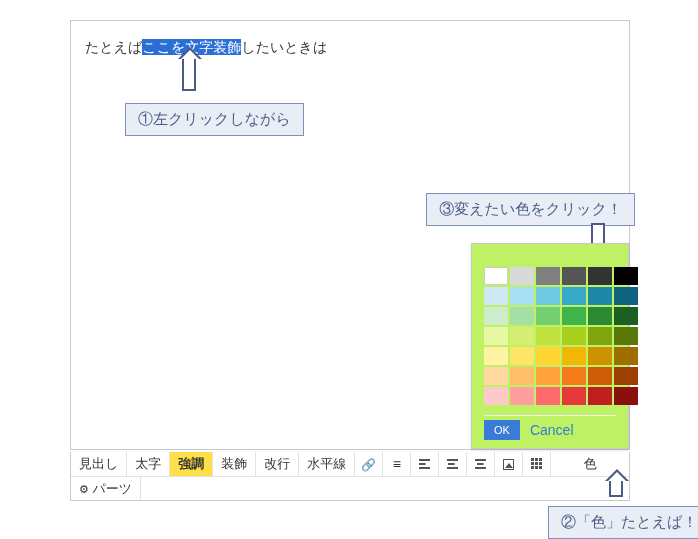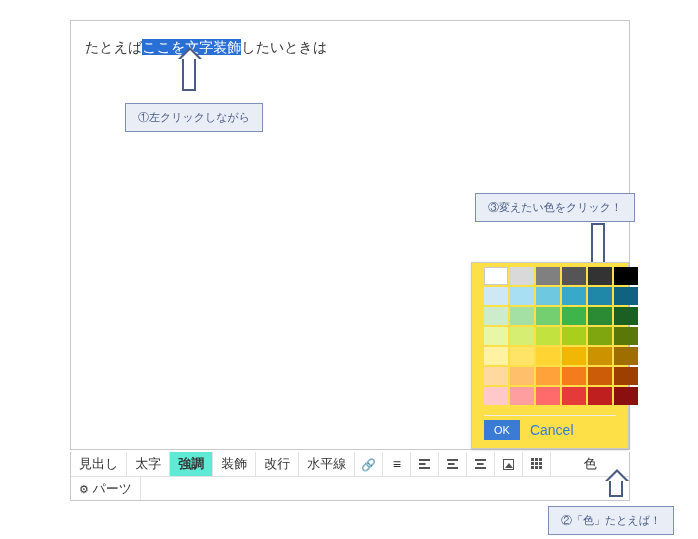--- a/index.html
+++ b/index.html
@@ -23,21 +23,21 @@
     background: #fff;
     padding: 18px 14px;
   }
   .editor-text { font-size: 14px; color: #333; }
   .sel { background: #2a6fd6; color: #fff; }
   .callout {
     position: absolute;
     background: #e9edf5;
     border: 1px solid #7d90b8;
     color: #4a5c86;
-    font-size: 11px;
+    font-size: 15px;
     text-align: center;
     padding: 6px 12px;
     white-space: nowrap;
   }
   .arrow-up {
     position: absolute;
     width: 14px;
     background: #fff;
     border: 2px solid #4a5c86;
     border-top: none;
@@ -80,23 +80,23 @@
     border-left: 9px solid transparent;
     border-right: 9px solid transparent;
     border-top: 9px solid #fff;
   }
 
   
   .picker {
     position: absolute;
     right: 0; bottom: 0;
     width: 158px;
-    background: #fde047;
+    background: #bef264;
     border: 1px solid #c9c9c9;
-    padding: 4px 12px 8px 12px;
+    padding: 23px 12px 8px 12px;
     box-shadow: 0 1px 3px rgba(0,0,0,.15);
   }
   .swatch-grid {
     display: grid;
     grid-template-columns: repeat(6, 24px);
     grid-auto-rows: 18px;
     gap: 2px;
     margin-bottom: 10px;
   }
   .swatch { width: 24px; height: 18px; cursor: pointer; }
@@ -122,21 +122,21 @@
     display: flex; align-items: center; justify-content: center;
     padding: 0 8px;
     font-size: 13px;
     color: #333;
     border-right: 1px solid #e2e2e2;
     cursor: pointer;
     white-space: nowrap;
   }
   .tb-btn:last-child { border-right: none; }
   .tb-btn.strong { font-weight: normal; }
-  .tb-btn.em { background: #5eead4; font-weight: bold; }
+  .tb-btn.em { background: #fde047; font-weight: bold; }
   .tb-ico { width: 28px; }
   .ico { display: inline-block; }
   .ico-link::before { content: "🔗"; font-size: 12px; }
   .ico-list::before { content: "≡"; font-size: 14px; font-weight: bold;}
   .ico-al { width: 14px; height: 10px; background:
     linear-gradient(#555,#555) 0 0/100% 2px no-repeat,
     linear-gradient(#555,#555) 0 4px/60% 2px no-repeat,
     linear-gradient(#555,#555) 0 8px/100% 2px no-repeat; }
   .ico-ac { width: 14px; height: 10px; background:
     linear-gradient(#555,#555) 0 0/100% 2px no-repeat,

